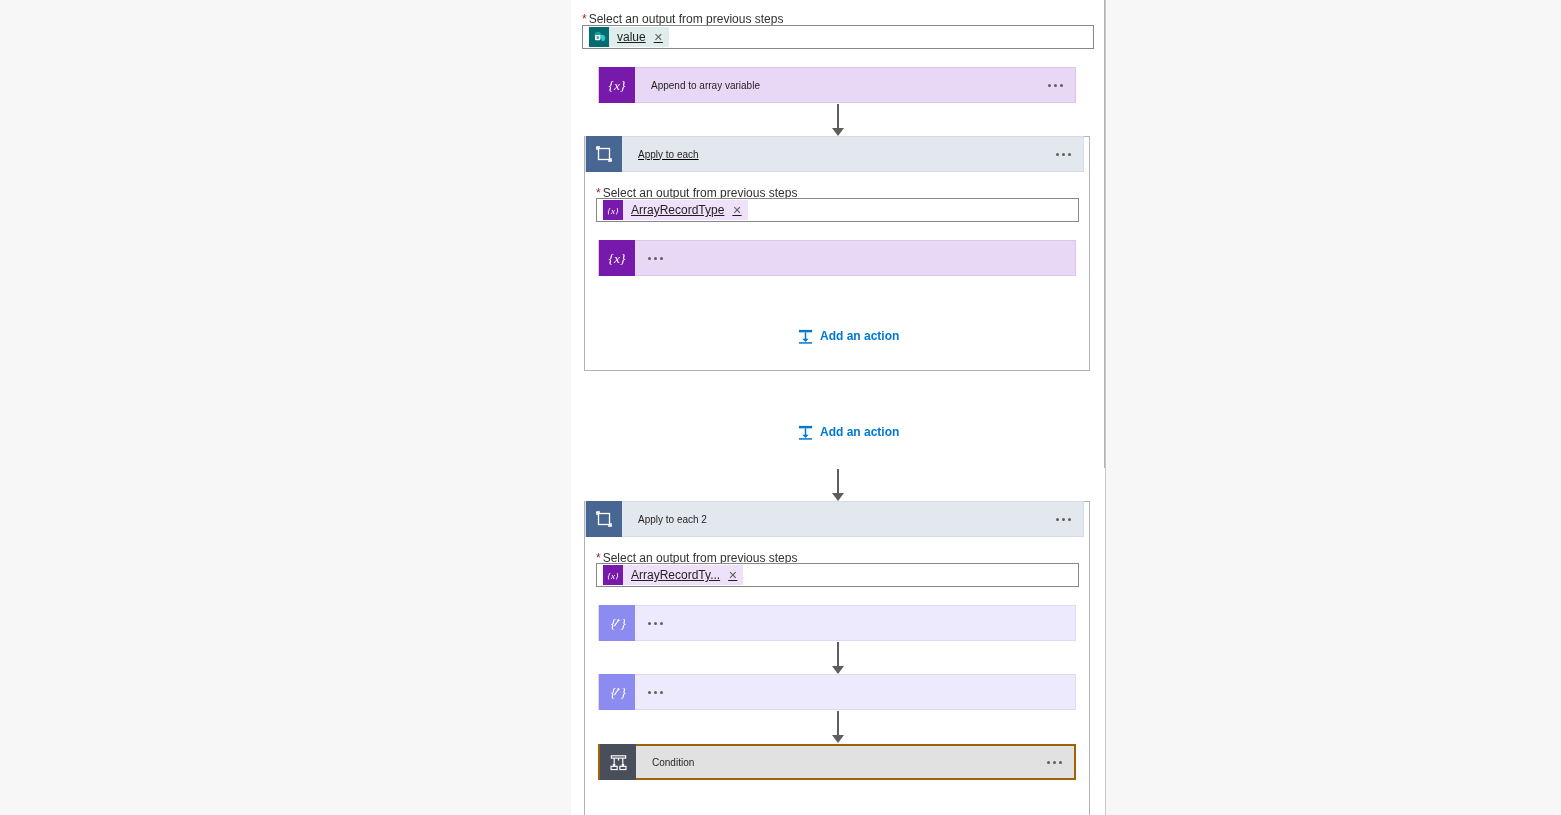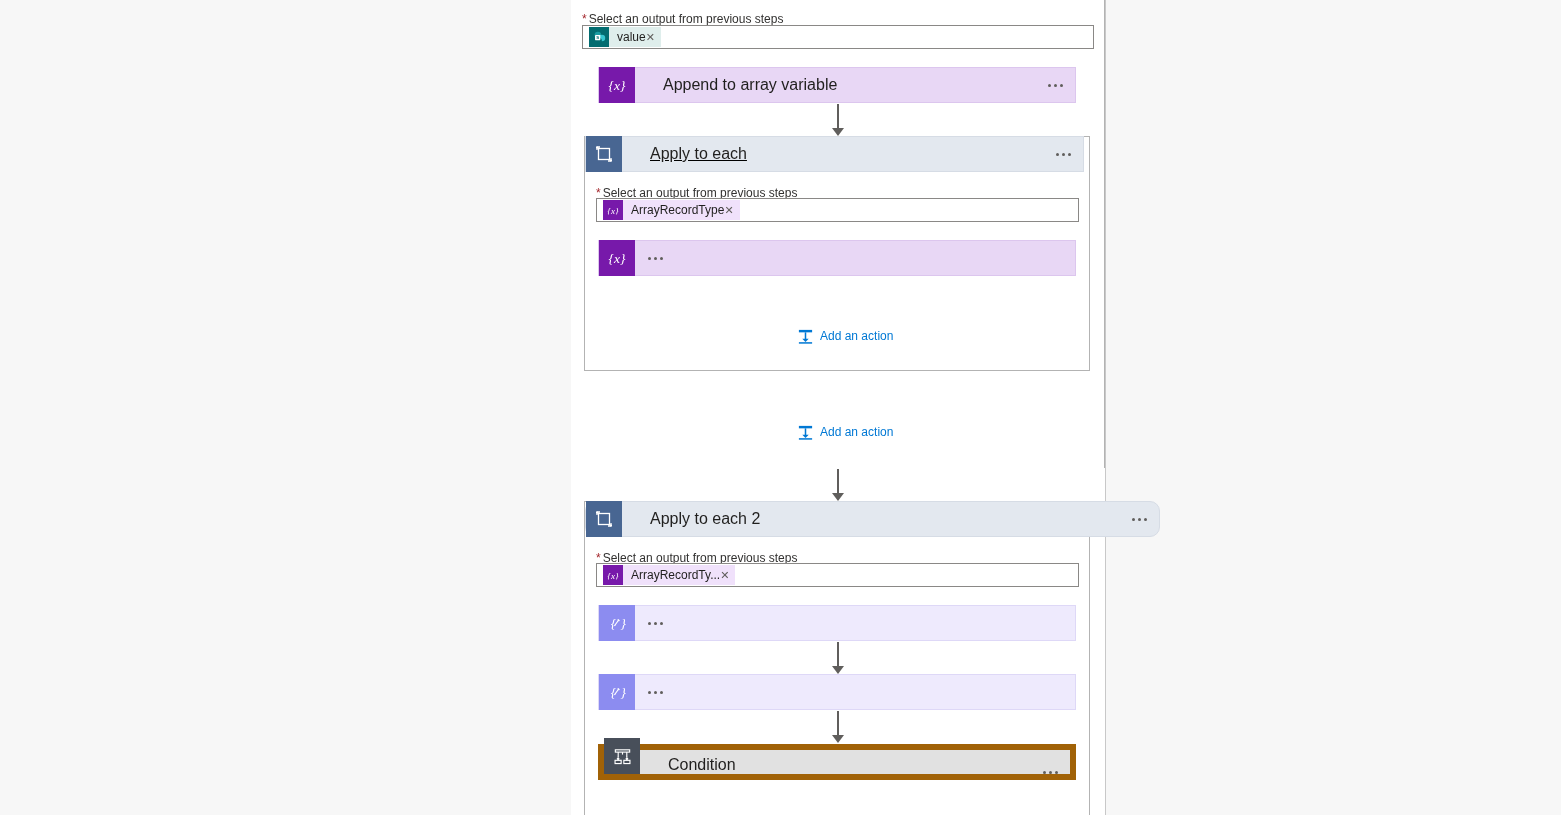--- a/index.html
+++ b/index.html
@@ -61,20 +61,22 @@
     font-size: 11px;
     color: #ffffff;
     flex: 0 0 auto;
   }
   .token .tok-icon svg { display: block; }
   .token .tok-body {
     display: inline-flex;
     align-items: center;
     height: 20px;
     padding: 0 6px 0 8px;
+    gap: 8px;
+    text-decoration: underline;
   }
   .token.sp .tok-body { background: #dfeeec; }
   .token.expr .tok-body { background: #f0e1fb; }
   .token .tok-x {
     font-size: 11px;
     color: #605e5c;
     cursor: pointer;
     line-height: 1;
   }
 
@@ -86,23 +88,23 @@
     height: 36px;
     cursor: pointer;
   }
   .card .card-icon {
     width: 36px; height: 36px;
     flex: 0 0 auto;
     display: flex; align-items: center; justify-content: center;
   }
   .card .card-title {
     flex: 1 1 auto;
-    font-size: 16px;
+    font-size: 10px;
     color: #201f1e;
-    padding-left: 28px;
+    padding-left: 16px;
     white-space: nowrap;
     overflow: hidden;
     text-overflow: ellipsis;
   }
   .card .card-menu {
     flex: 0 0 auto;
     width: 40px;
     display: flex; align-items: center; justify-content: center;
     gap: 3px;
     cursor: pointer;
@@ -115,21 +117,21 @@
   
   .card.variable { background: #e8d7f5; border: 1px solid #dcc6ee; }
   .card.variable .card-icon { background: #7719aa; }
   
   .card.compose { background: #eeeafd; border: 1px solid #ded8f7; }
   .card.compose .card-icon { background: #8c8cf0; }
   
   .card.control { background: #e3e8ef; border: 1px solid #d6dce5; }
   .card.control .card-icon { background: #486692; }
   
-  .card.condition { background: #e1e1e1; border: 6px solid #a16207; align-items: flex-end; }
+  .card.condition { background: #e1e1e1; border: 2px solid #a16207; }
   .card.condition .card-icon { background: #484f5a; }
 
   
   .scope {
     position: absolute;
     background: #ffffff;
     border: 1px solid #b3b3b3;
   }
 
   
@@ -152,20 +154,21 @@
     border-top: 8px solid #605e5c;
   }
 
   
   .add-action {
     position: absolute;
     display: flex;
     align-items: center;
     gap: 6px;
     cursor: pointer;
+    font-weight: bold;
   }
   .add-action .aa-icon {
     width: 18px; height: 18px;
     display: flex; align-items: center; justify-content: center;
   }
   .add-action .aa-label {
     font-size: 12px;
     color: #0078d4;
     white-space: nowrap;
   }
@@ -295,21 +298,21 @@
     <span class="aa-label">Add an action</span>
   </div>
 
   <div class="connector" style="left:830px; top:469px; height:32px;">
     <span class="stem" style="height:24px;"></span>
     <span class="head" style="top:24px;"></span>
   </div>
 
   <div class="scope" style="left:584px; top:501px; width:506px; height:314px; border-bottom:none;"></div>
 
-  <div class="card control" style="left:585px; top:501px; width:575px;border-radius:10px;">
+  <div class="card control" style="left:585px; top:501px; width:499px;">
     <span class="card-icon">
       <svg width="20" height="20" viewBox="0 0 20 20" aria-hidden="true">
         <rect x="4.5" y="4.5" width="11" height="11" fill="none" stroke="#ffffff" stroke-width="1.3"></rect>
         <path d="M3 6 L3 3 L6 3" fill="none" stroke="#ffffff" stroke-width="1.3"></path>
         <path d="M17 14 L17 17 L14 17" fill="none" stroke="#ffffff" stroke-width="1.3"></path>
         <path d="M2 3.6 L4.4 3.6 M3.2 2.4 L3.2 4.8" stroke="#ffffff" stroke-width="1.1"></path>
         <path d="M15.6 16.4 L18 16.4 M16.8 15.2 L16.8 17.6" stroke="#ffffff" stroke-width="1.1"></path>
       </svg>
     </span>
     <span class="card-title">Apply to each 2</span>

